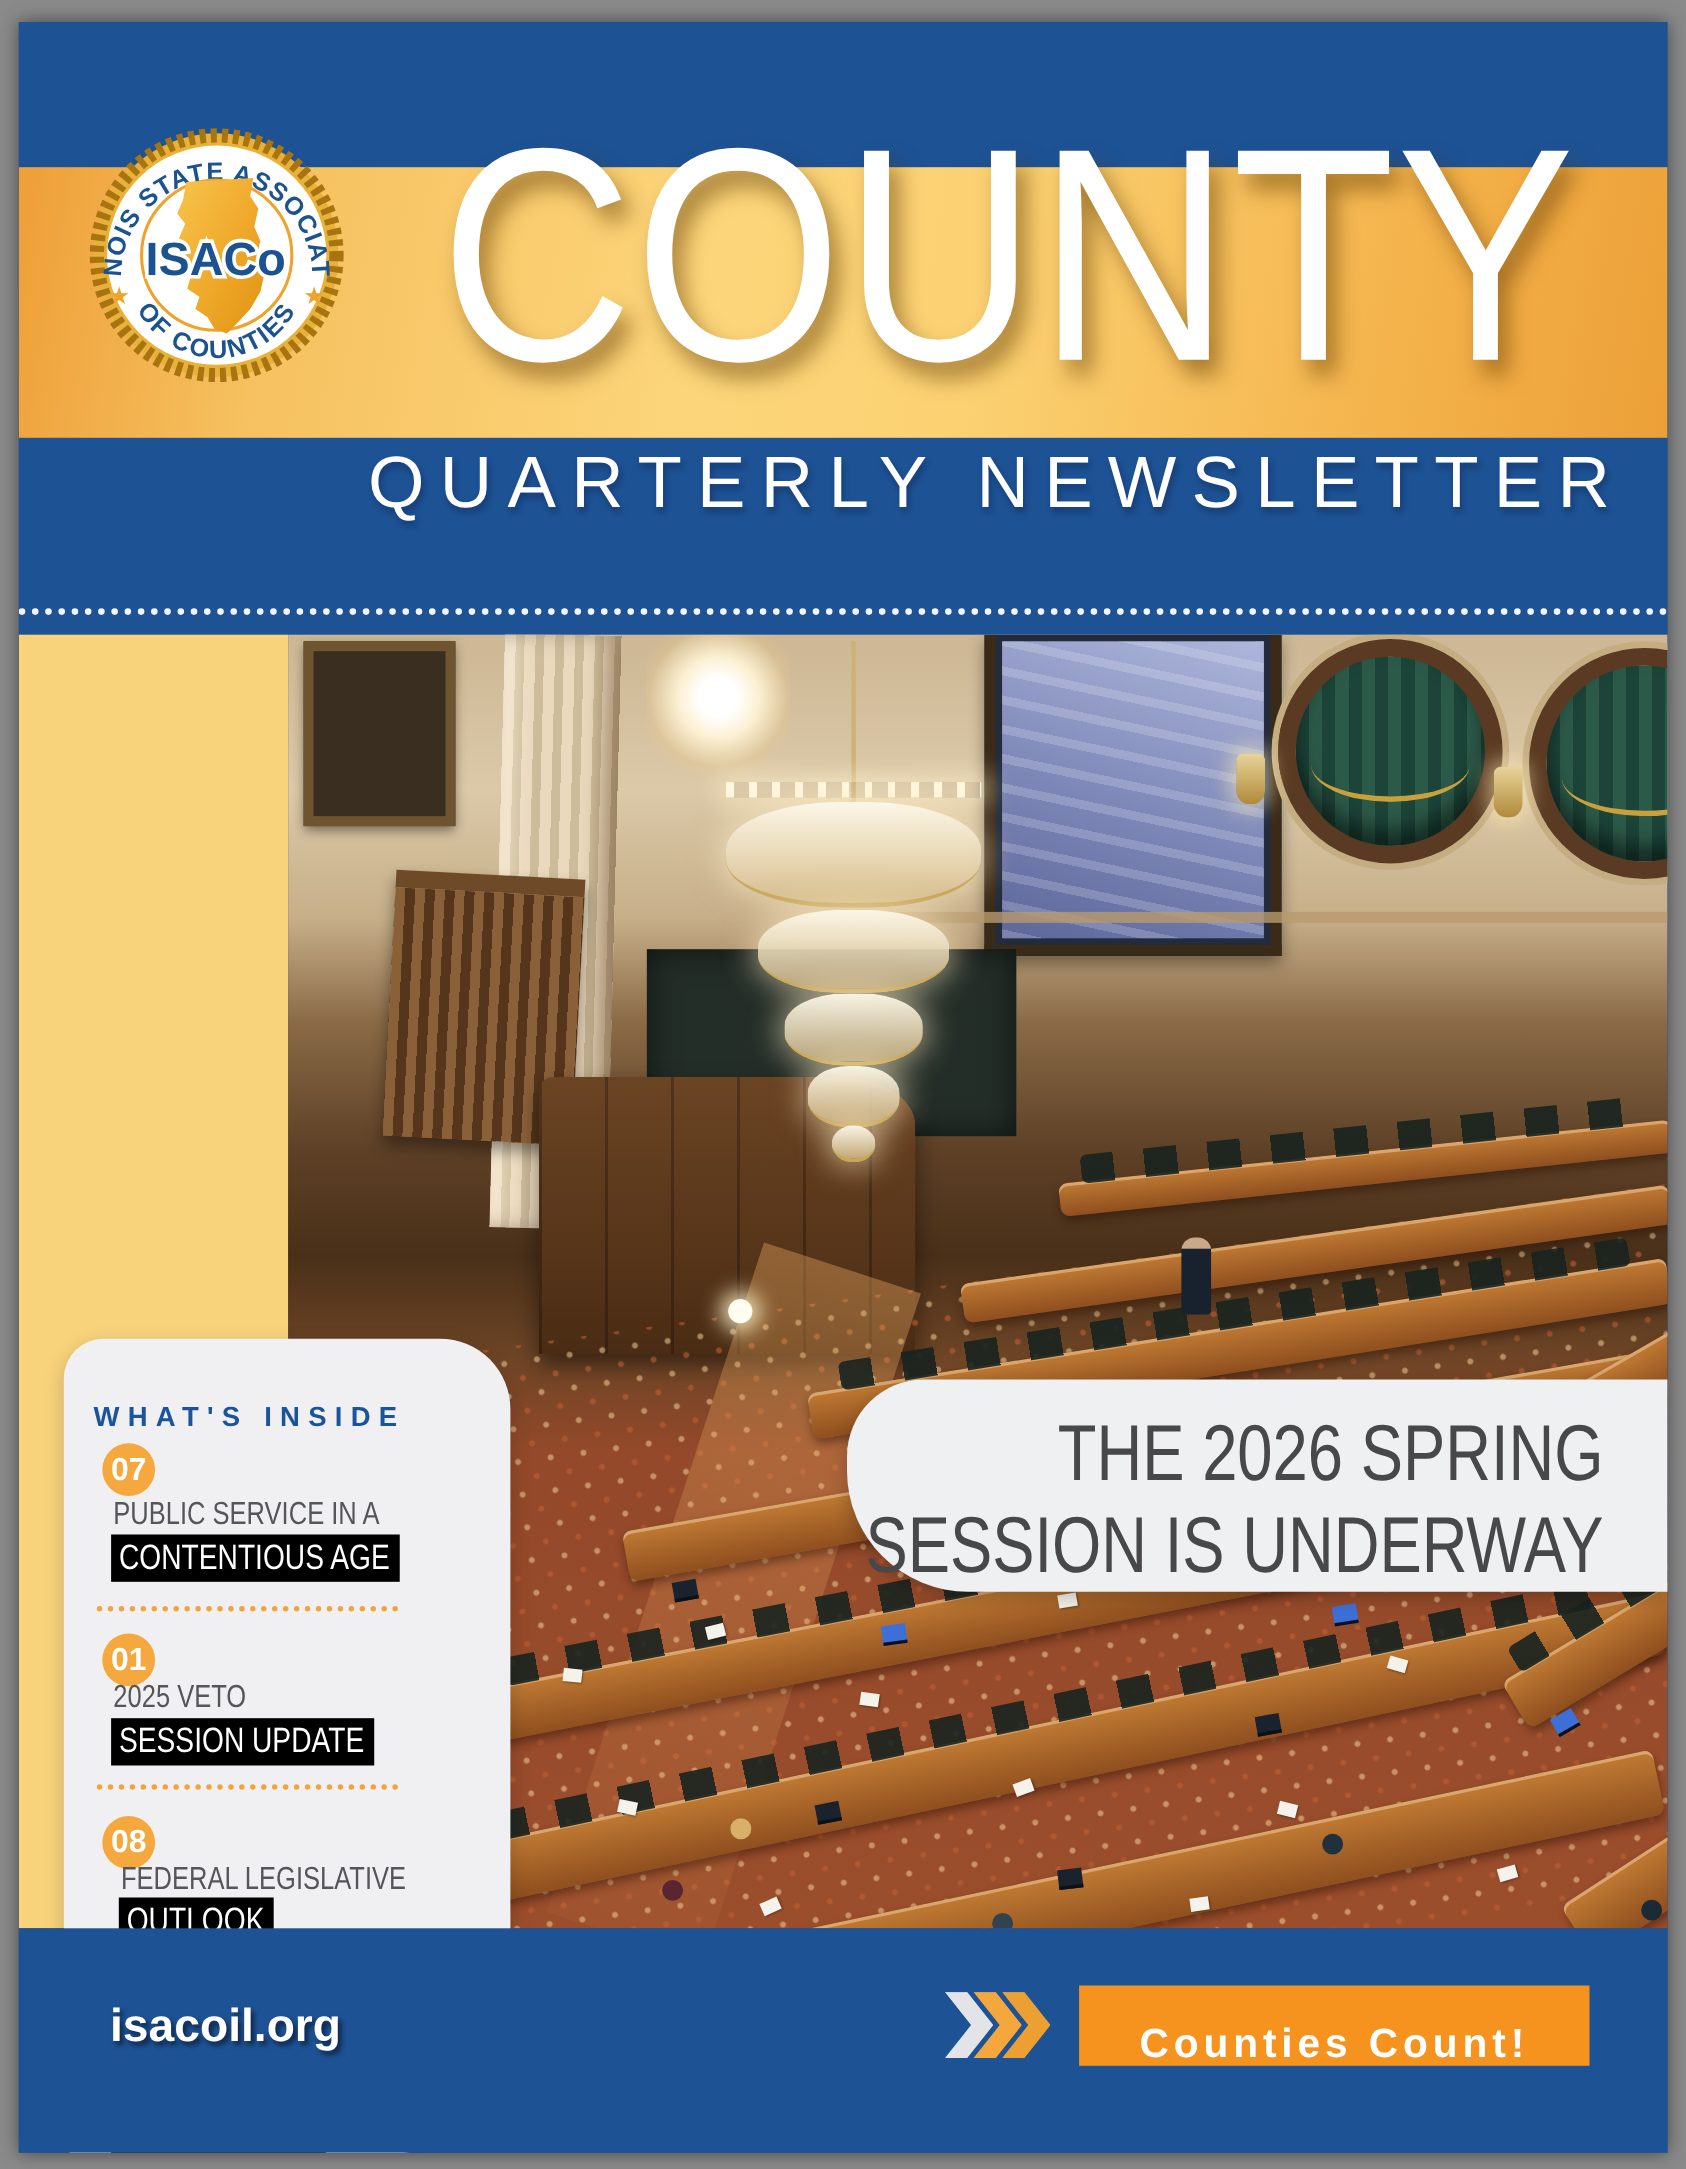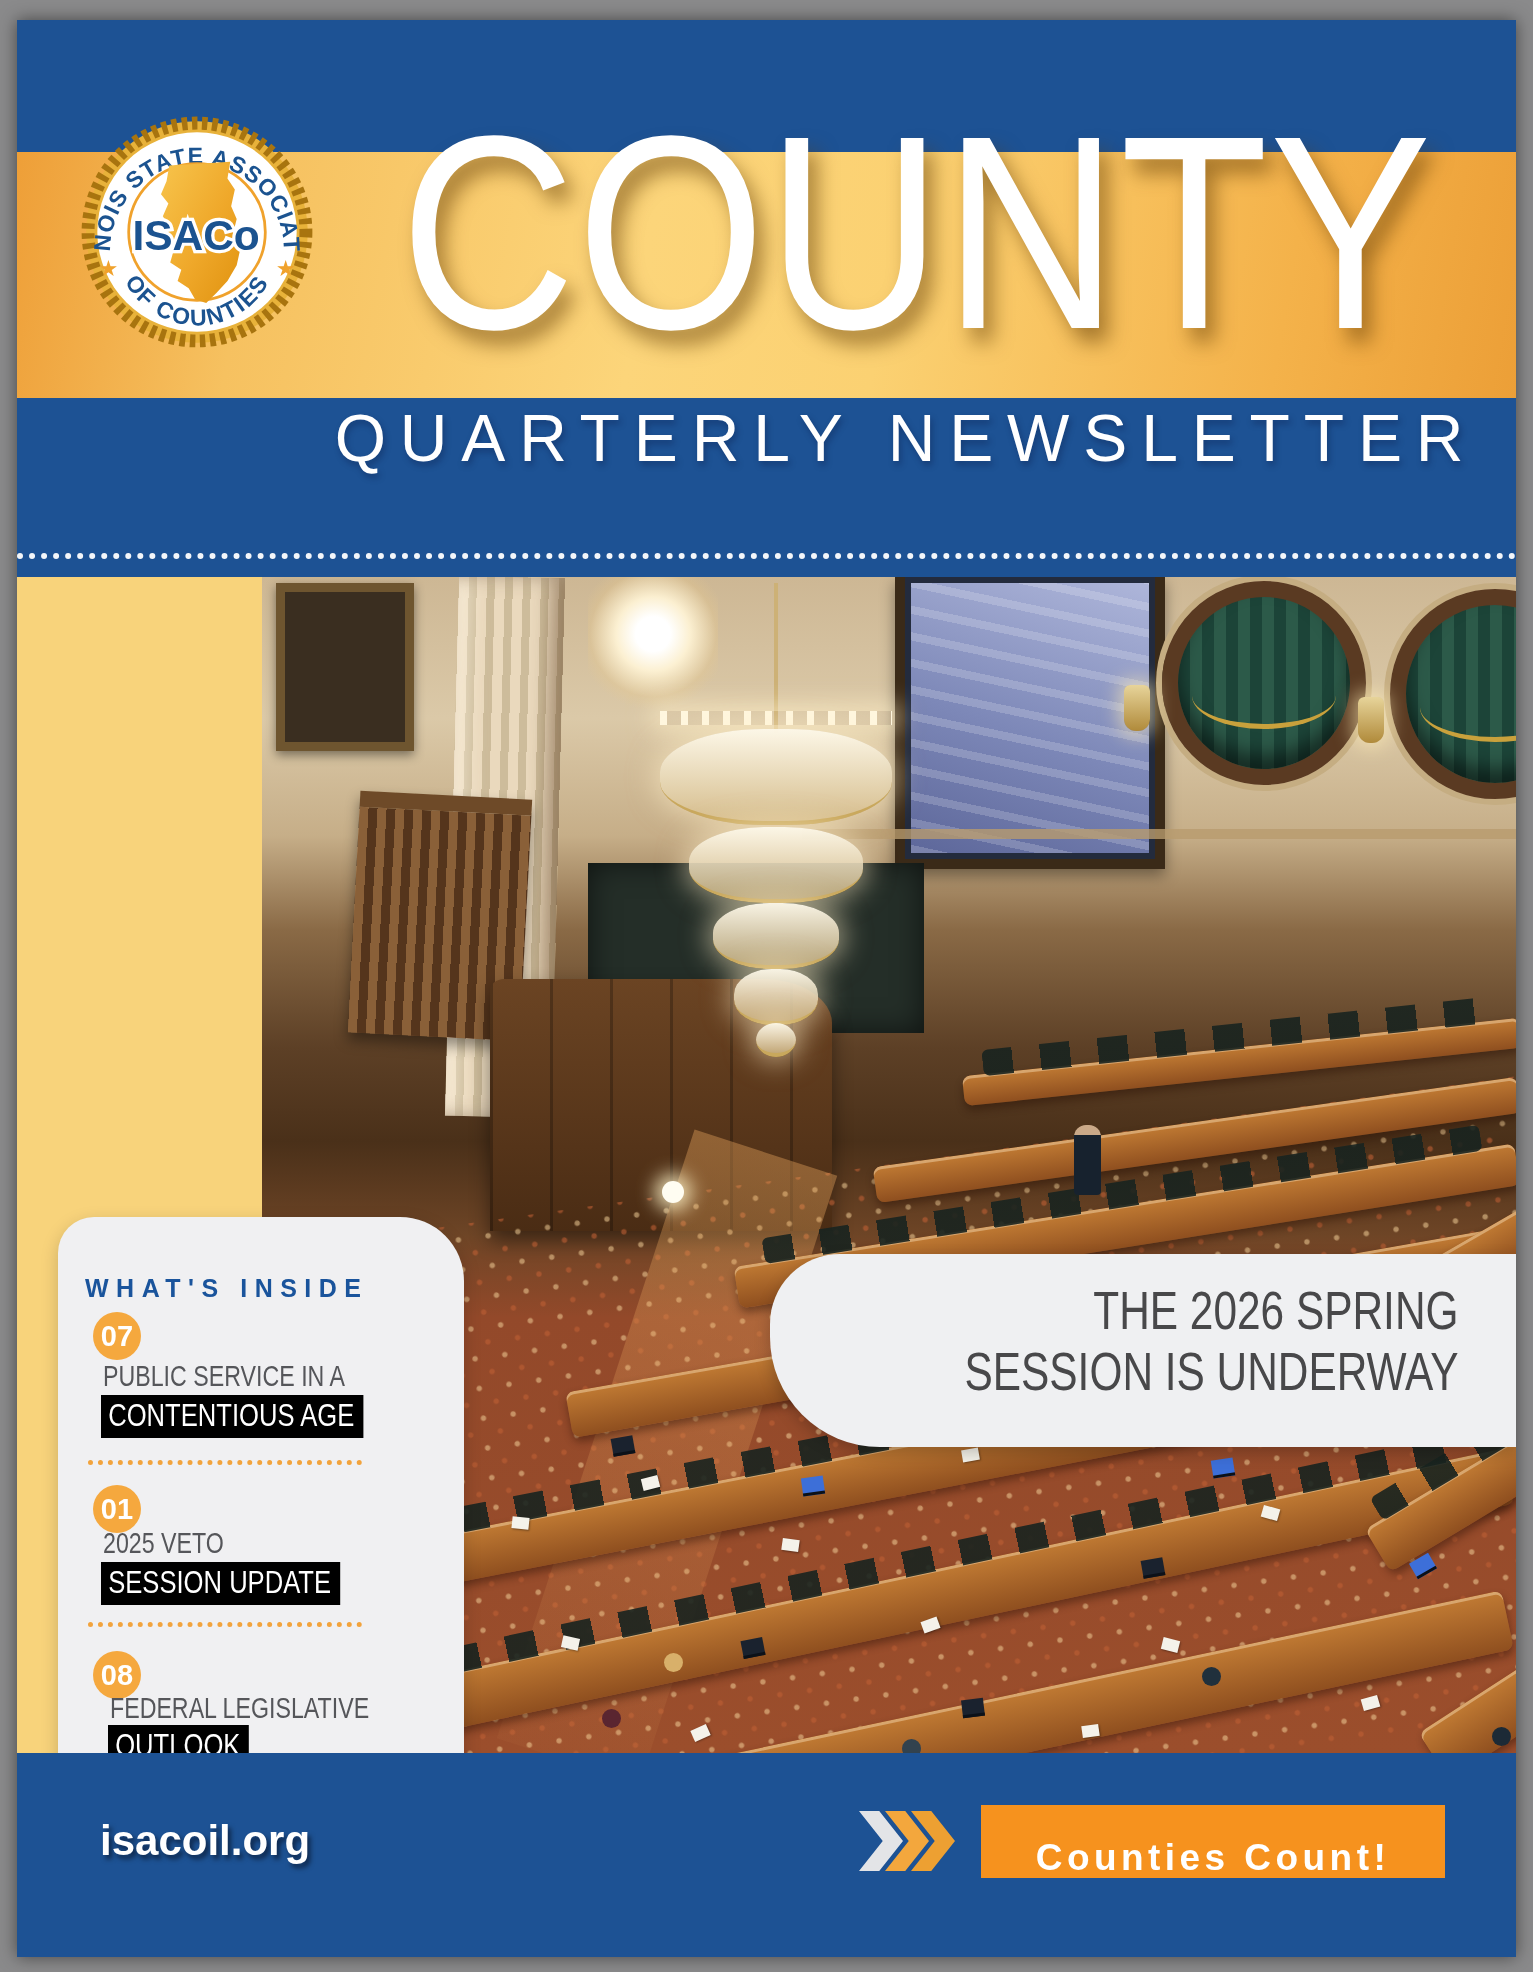--- a/index.html
+++ b/index.html
@@ -118,21 +118,21 @@
   .cond{display:inline-block;transform:scaleX(.8);transform-origin:0 50%;}
   .toc-hl{position:absolute;left:43px;white-space:nowrap;}
   .toc-hl .hl{display:inline-block;transform:scaleX(.8);transform-origin:0 50%;background:#000000;
               color:#ffffff;font-size:32px;padding:2px 11px 4px 9px;}
   .toc-dots{position:absolute;left:30px;width:274px;border-top:5px dotted #f2a33c;}
 
   
   .headline-box{position:absolute;left:753px;top:677px;width:746px;height:193px;background:#eff0f2;
                 border-radius:70px 0 0 110px;box-shadow:0 6px 16px rgba(0,0,0,.22);}
   .headline-text{position:absolute;right:58px;top:26px;text-align:right;color:#48484a;
-                 font-size:53px;line-height:1.16;font-weight:400;white-space:nowrap;}
+                 font-size:72px;line-height:1.16;font-weight:400;white-space:nowrap;}
   .headline-text .ln{display:block;transform:scaleX(.8);transform-origin:100% 50%;}
 
   
   .footer{position:absolute;left:0;top:1733px;width:1499px;height:204px;background:#1d5294;}
   .website{position:absolute;left:83px;top:64px;color:#ffffff;font-size:42px;font-weight:bold;
            text-shadow:3px 4px 5px rgba(0,0,10,.55);}
   .chevrons{position:absolute;left:842px;top:58px;width:120px;height:60px;}
   .chev{position:absolute;top:0;width:44px;height:60px;
         clip-path:polygon(0 0,46% 0,100% 50%,46% 100%,0 100%,54% 50%);}
   .chev-1{left:0;background:#e3e4e7;}

